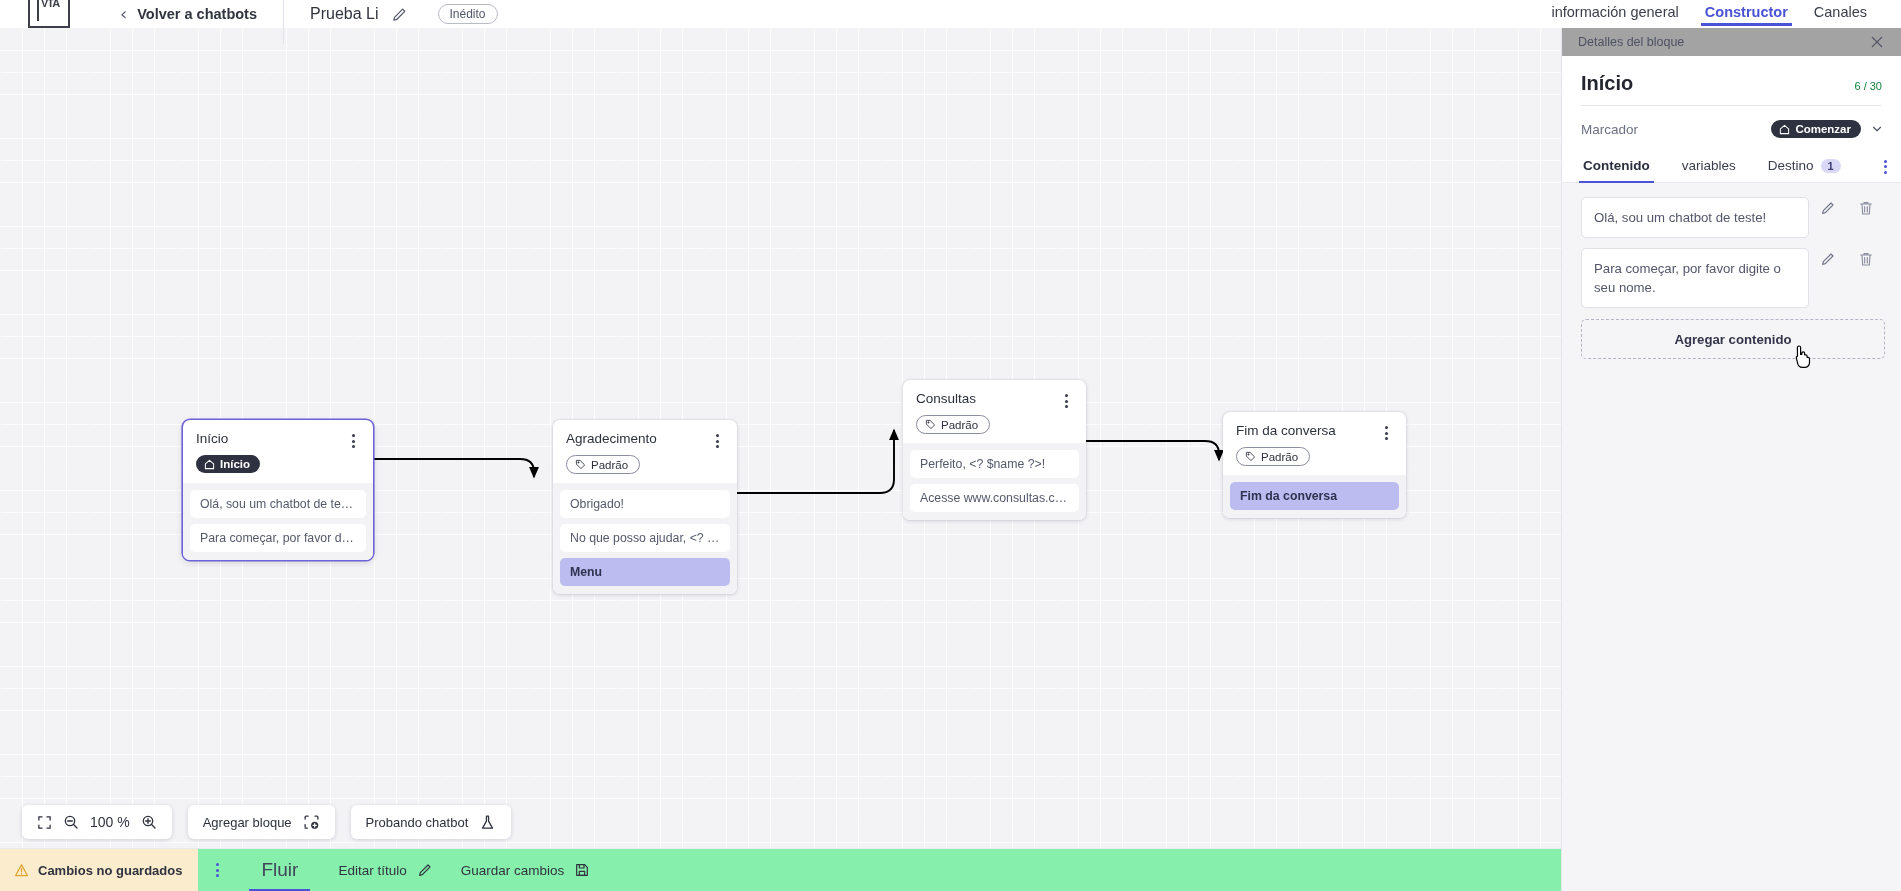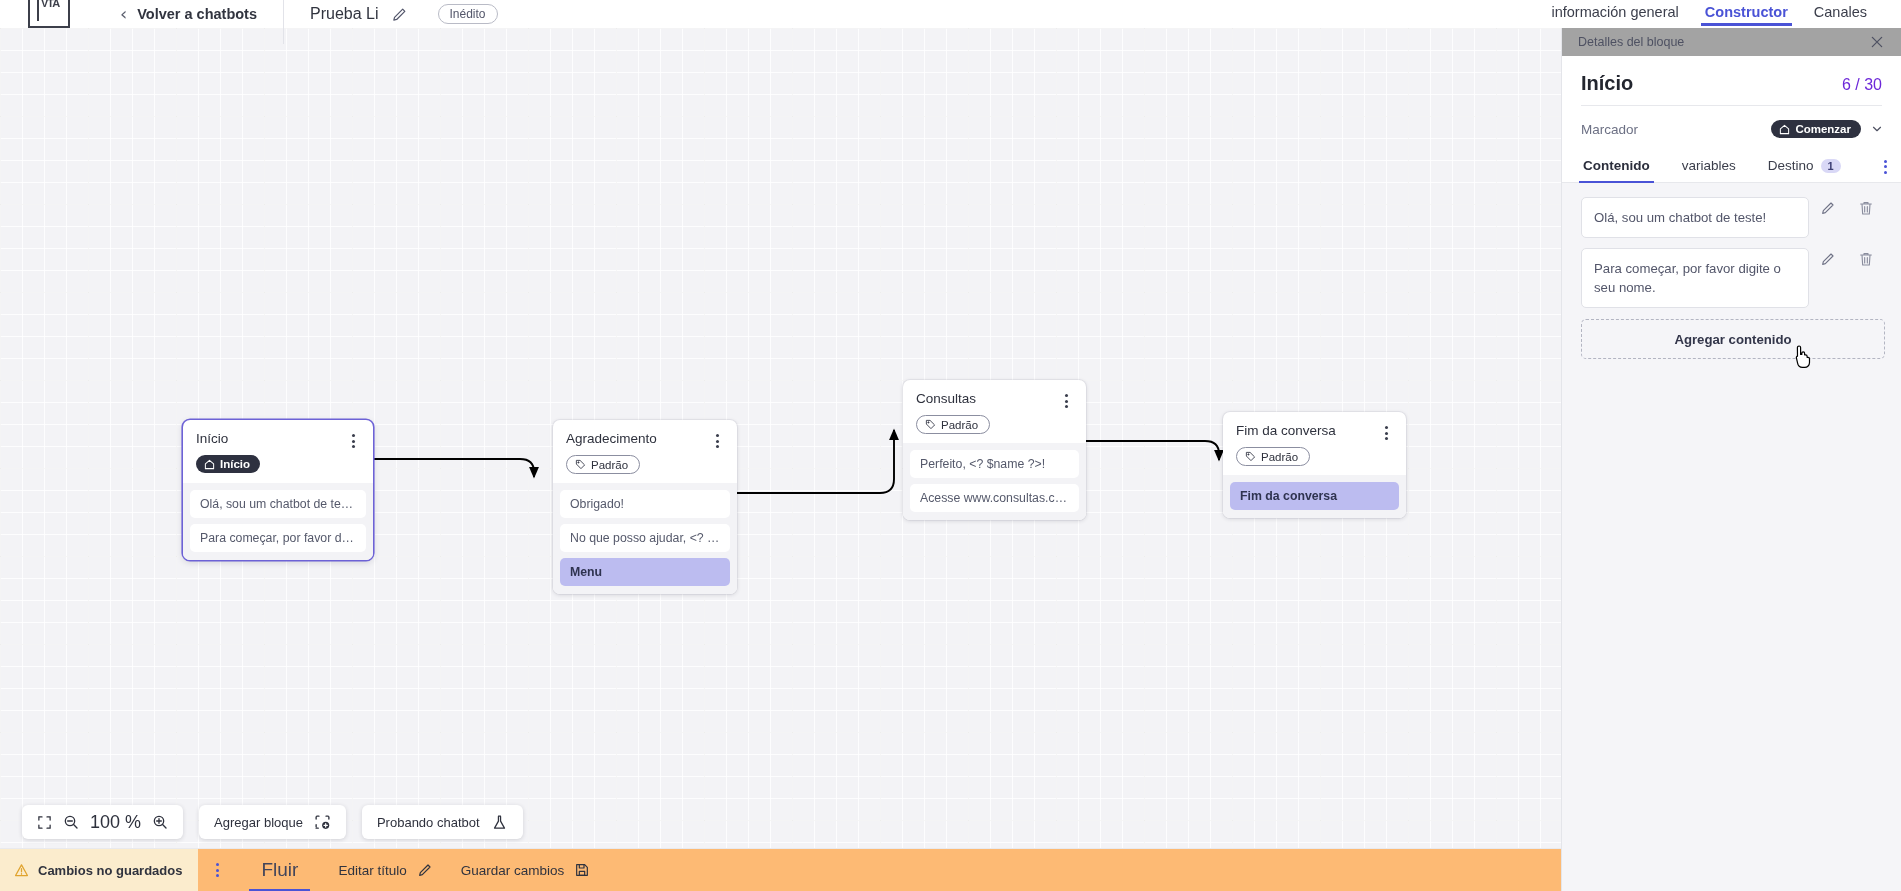--- a/index.html
+++ b/index.html
@@ -124,37 +124,37 @@
     background: #bcbcf0; color: #2f3350; font-weight: 600;
   }
 
   
   .floatbar { position: absolute; left: 22px; bottom: 24px; display: flex; gap: 16px; z-index: 8;}
   .fbtn {
     background: #ffffff; border-radius: 6px; box-shadow: 0 1px 4px rgba(30,30,50,0.16);
     height: 34px; display: flex; align-items: center; gap: 11px;
     padding: 0 15px; font-size: 13px; color: #2e313d; cursor: pointer; white-space: nowrap;
   }
-  .zoomlvl { font-size: 18px; color:#2e313d; font-weight:500; }
+  .zoomlvl { font-size: 14px; color:#2e313d; font-weight:500; }
   .ic { display: flex; align-items: center; justify-content: center; cursor: pointer;}
 
   
   .hscroll-track {
     position: absolute; left: 0; bottom: 0; width: 1561px; height: 12px;
     background: #f3f3f6;
   }
   .hscroll-thumb {
     position: absolute; left: 630px; top: 3px; width: 545px; height: 6px;
     background: #c9cad3; border-radius: 3px; cursor: pointer;
   }
 
   
   .bottombar {
     position: absolute; left: 0; bottom: 0; width: 1561px; height: 43px;
-    background: #fdba74; display: flex; align-items: center;
+    background: #86efac; display: flex; align-items: center;
     border-top: 1px solid #e9eaee; z-index: 20;
   }
   .unsaved {
     display: flex; align-items: center; gap: 9px;
     background: #fbeccd; height: 43px; padding: 0 16px 0 14px;
     font-size: 13px; color: #30333e; font-weight: 600; white-space: nowrap;
   }
   .bb-kebab {
     margin-left: 18px; display: flex; flex-direction: column; gap: 2.5px;
     align-items: center; cursor: pointer;
@@ -183,21 +183,21 @@
     padding: 0 16px 0 16px; background: #a3a3a3;
   }
   .panel-head-title { font-size: 12.5px; color: #4e5162; }
   .close-x { cursor: pointer; display: flex; align-items: center; }
   .panel-main { background: #ffffff; flex: 1; display: flex; flex-direction: column; }
   .panel-title-row {
     display: flex; align-items: baseline; justify-content: space-between;
     padding: 16px 19px 10px 19px;
   }
   .panel-title { font-size: 20px; font-weight: 600; color: #23262f; }
-  .panel-count { font-size: 16px; color: #6d28d9; margin-left: 32px; }
+  .panel-count { font-size: 11px; color: #15803d; margin-left: 32px; }
   .panel-rule { height: 1px; background: #e7e8ec; margin: 0 19px; }
   .marcador-row {
     display: flex; align-items: center; justify-content: space-between;
     padding: 14px 17px 13px 19px;
   }
   .marcador-label { font-size: 13.5px; color: #6c7084; }
   .marc-right { display: flex; align-items: center; gap: 9px; }
   .tabs-row {
     display: flex; align-items: center; padding: 0 8px 0 19px; gap: 28px;
     border-bottom: 1px solid #e7e8ec; position: relative; text-align: center;

